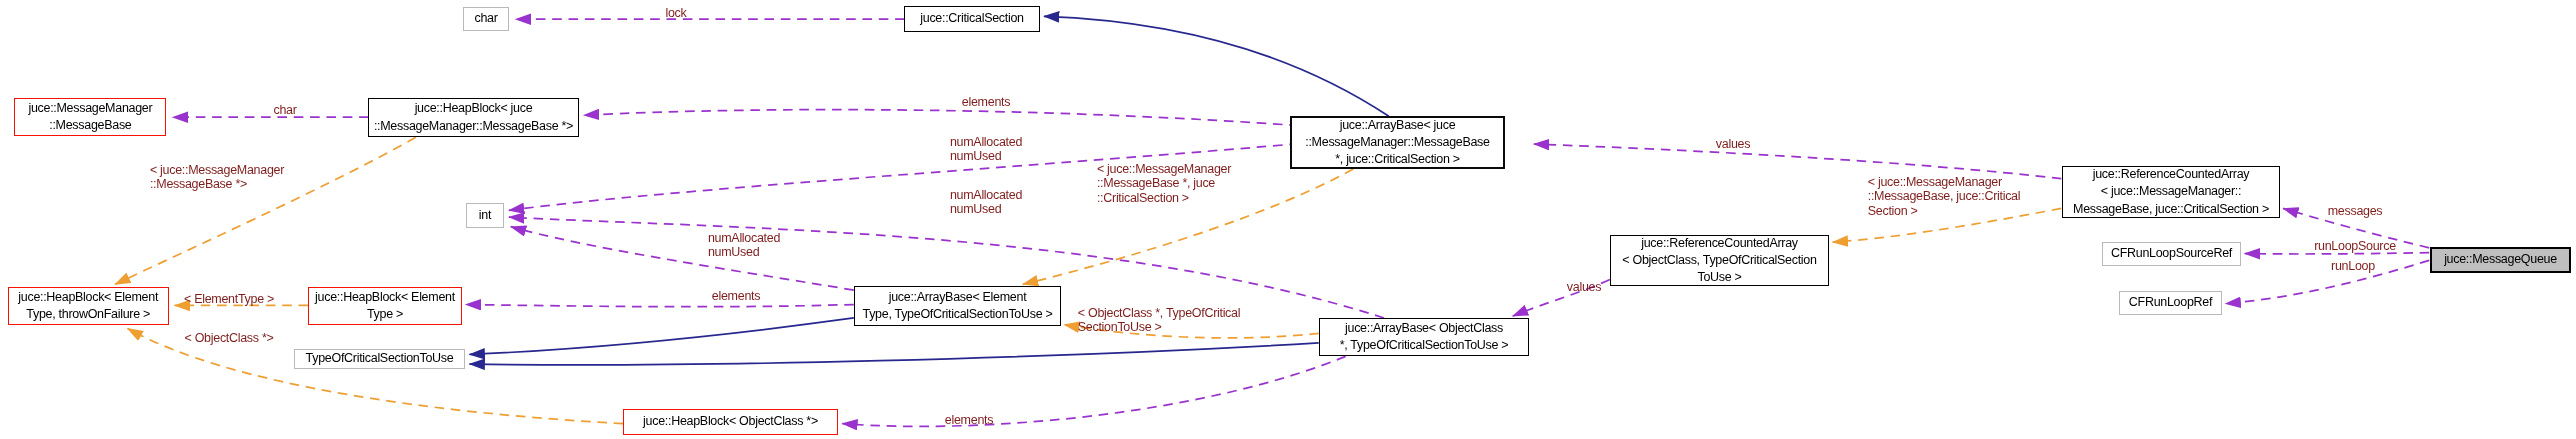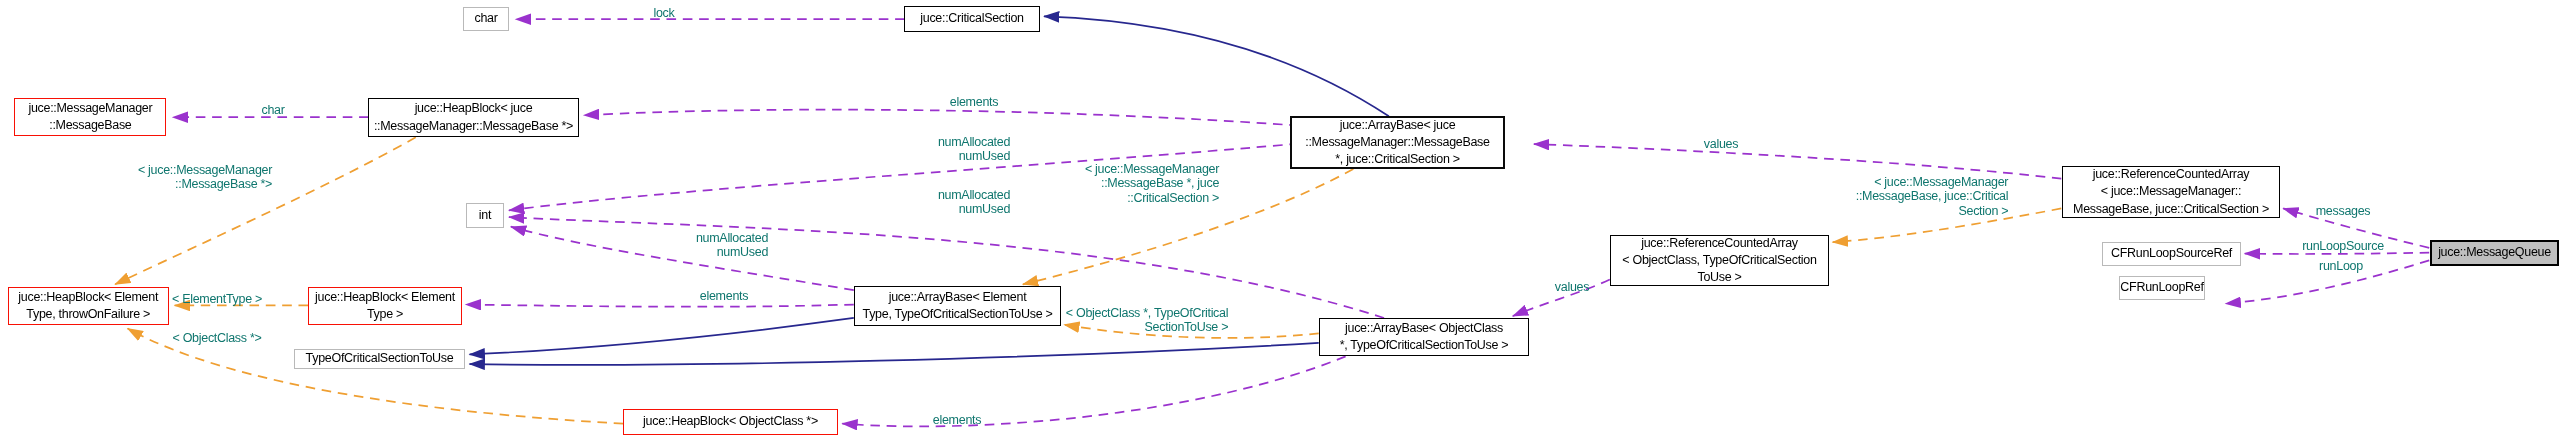--- a/index.html
+++ b/index.html
@@ -14,21 +14,21 @@
     text-align:center;white-space:pre-line;
     font-size:12.5px;line-height:17.3px;box-sizing:border-box;
   }
   .n-black{border:1.6px solid #000000;}
   .n-bold{border:2.3px solid #0a0a0a;}
   .n-red{border:1.6px solid #f81004;}
   .n-gray{border:1.2px solid #b9b9b9;}
   .n-main{border:2.3px solid #000000;background:#bfbfbf;}
   .elabel{
     position:absolute;z-index:3;transform:translate(-50%,-50%);
-    text-align:right;white-space:pre-line;font-size:12.5px;line-height:14.4px;color:#0f766e;
+    text-align:left;white-space:pre-line;font-size:12.5px;line-height:14.4px;color:#7f1d1d;margin-left:12px;
   }
 </style>
 </head>
 <body>
 
 <div class="canvas">
 
   <svg class="edges" width="2576" height="439" viewBox="0 0 2680 457">
     <defs>
       <marker id="arr-purple" markerUnits="userSpaceOnUse" markerWidth="18" markerHeight="12" refX="16" refY="6" orient="auto">
@@ -109,23 +109,23 @@
   <div class="node n-black" style="left:1610px;top:235px;width:219px;height:51px;">juce::ReferenceCountedArray
 &lt; ObjectClass, TypeOfCriticalSection
 ToUse &gt;</div>
 
   <div class="node n-black" style="left:2062px;top:166px;width:218px;height:52px;">juce::ReferenceCountedArray
 &lt; juce::MessageManager::
 MessageBase, juce::CriticalSection &gt;</div>
 
   <div class="node n-gray" style="left:2102px;top:242px;width:139px;height:24px;">CFRunLoopSourceRef</div>
 
-  <div class="node n-gray" style="left:2119px;top:276px;width:86px;height:24px;">CFRunLoopRef</div>
+  <div class="node n-gray" style="left:2119px;top:291px;width:103px;height:24px;">CFRunLoopRef</div>
 
-  <div class="node n-main" style="left:2430px;top:240px;width:129px;height:26px;">juce::MessageQueue</div>
+  <div class="node n-main" style="left:2430px;top:247px;width:141px;height:26px;">juce::MessageQueue</div>
 
   <div class="elabel" style="left:664px;top:12.5px;">lock</div>
   <div class="elabel" style="left:273px;top:110px;">char</div>
   <div class="elabel" style="left:974px;top:102px;">elements</div>
   <div class="elabel" style="left:974px;top:149px;">numAllocated
 numUsed</div>
   <div class="elabel" style="left:974px;top:202px;">numAllocated
 numUsed</div>
   <div class="elabel" style="left:732px;top:245px;">numAllocated
 numUsed</div>

